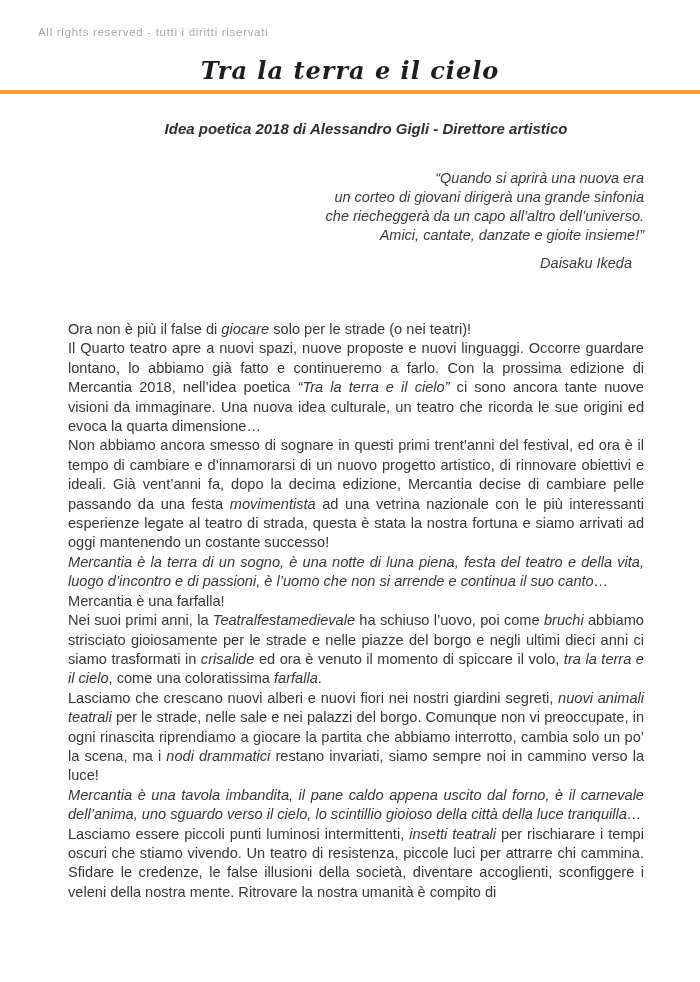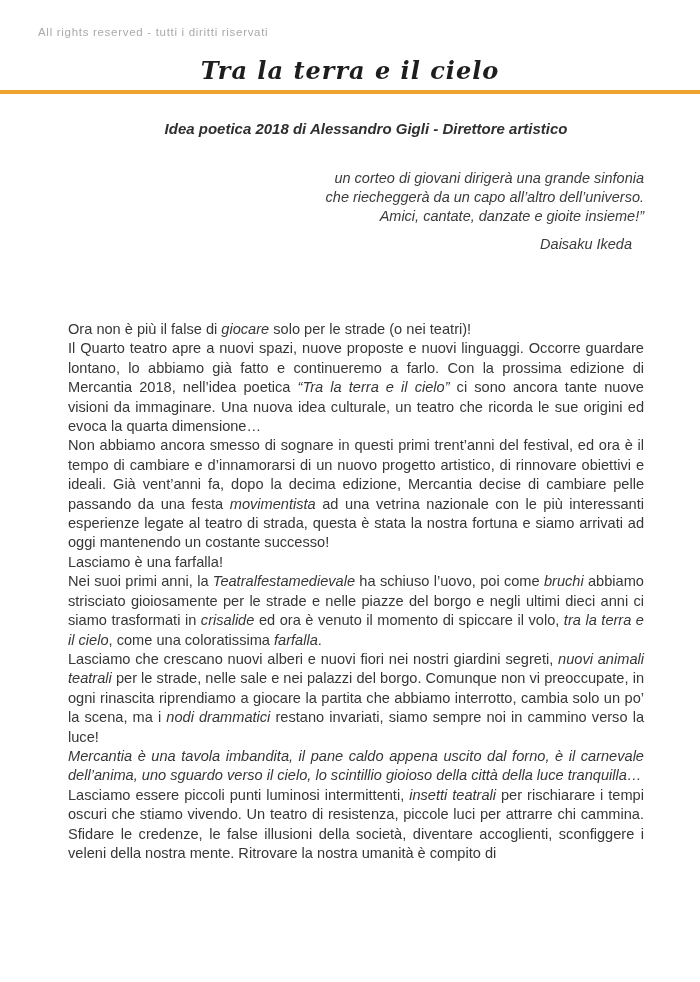--- a/index.html
+++ b/index.html
@@ -63,28 +63,30 @@
 
 <div class="copyright">All rights reserved - tutti i diritti riservati</div>
 
 <h1 class="doc-title">Tra la terra e il cielo</h1>
 
 <div class="accent-rule" style="background: rgb(237, 163, 45);"></div>
 
 <h2 class="subtitle">Idea poetica 2018 di Alessandro Gigli - Direttore artistico</h2>
 
 <div class="quote-block">
+  <div>“Quando si aprirà una nuova era</div>
   <div>un corteo di giovani dirigerà una grande sinfonia</div>
   <div>che riecheggerà da un capo all’altro dell’universo.</div>
   <div>Amici, cantate, danzate e gioite insieme!”</div>
   <div class="quote-author">Daisaku Ikeda</div>
 </div>
 
 <div class="body-text">
     <p><span>Ora non è più il false di </span><em>giocare</em><span> solo per le strade (o nei teatri)!</span></p>
     <p><span>Il Quarto teatro apre a nuovi spazi, nuove proposte e nuovi linguaggi. Occorre guardare lontano, lo abbiamo già fatto e continueremo a farlo. Con la prossima edizione di Mercantia 2018, nell’idea poetica </span><em>“Tra la terra e il cielo”</em><span> ci sono ancora tante nuove visioni da immaginare. Una nuova idea culturale, un teatro che ricorda le sue origini ed evoca la quarta dimensione…</span></p>
     <p><span>Non abbiamo ancora smesso di sognare in questi primi trent’anni del festival, ed ora è il tempo di cambiare e d’innamorarsi di un nuovo progetto artistico, di rinnovare obiettivi e ideali. Già vent’anni fa, dopo la decima edizione, Mercantia decise di cambiare pelle passando da una festa </span><em>movimentista</em><span> ad una vetrina nazionale con le più interessanti esperienze legate al teatro di strada, questa è stata la nostra fortuna e siamo arrivati ad oggi mantenendo un costante successo!</span></p>
-    <p><span>Lasciamo è una farfalla!</span></p>
+    <p><em>Mercantia è la terra di un sogno, è una notte di luna piena, festa del teatro e della vita, luogo d’incontro e di passioni, è l’uomo che non si arrende e continua il suo canto…</em></p>
+    <p><span>Mercantia è una farfalla!</span></p>
     <p><span>Nei suoi primi anni, la </span><em>Teatralfestamedievale</em><span> ha schiuso l’uovo, poi come </span><em>bruchi</em><span> abbiamo strisciato gioiosamente per le strade e nelle piazze del borgo e negli ultimi dieci anni ci siamo trasformati in </span><em>crisalide</em><span> ed ora è venuto il momento di spiccare il volo, </span><em>tra la terra e il cielo</em><span>, come una coloratissima </span><em>farfalla</em><span>.</span></p>
     <p><span>Lasciamo che crescano nuovi alberi e nuovi fiori nei nostri giardini segreti, </span><em>nuovi animali teatrali</em><span> per le strade, nelle sale e nei palazzi del borgo. Comunque non vi preoccupate, in ogni rinascita riprendiamo a giocare la partita che abbiamo interrotto, cambia solo un po’ la scena, ma i </span><em>nodi drammatici</em><span> restano invariati, siamo sempre noi in cammino verso la luce!</span></p>
     <p><em>Mercantia è una tavola imbandita, il pane caldo appena uscito dal forno, è il carnevale dell’anima, uno sguardo verso il cielo, lo scintillio gioioso della città della luce tranquilla…</em></p>
     <p><span>Lasciamo essere piccoli punti luminosi intermittenti, </span><em>insetti teatrali</em><span> per rischiarare i tempi oscuri che stiamo vivendo. Un teatro di resistenza, piccole luci per attrarre chi cammina. Sfidare le credenze, le false illusioni della società, diventare accoglienti, sconfiggere i veleni della nostra mente. Ritrovare la nostra umanità è compito di</span></p>
   </div>
 
 </body></html>

